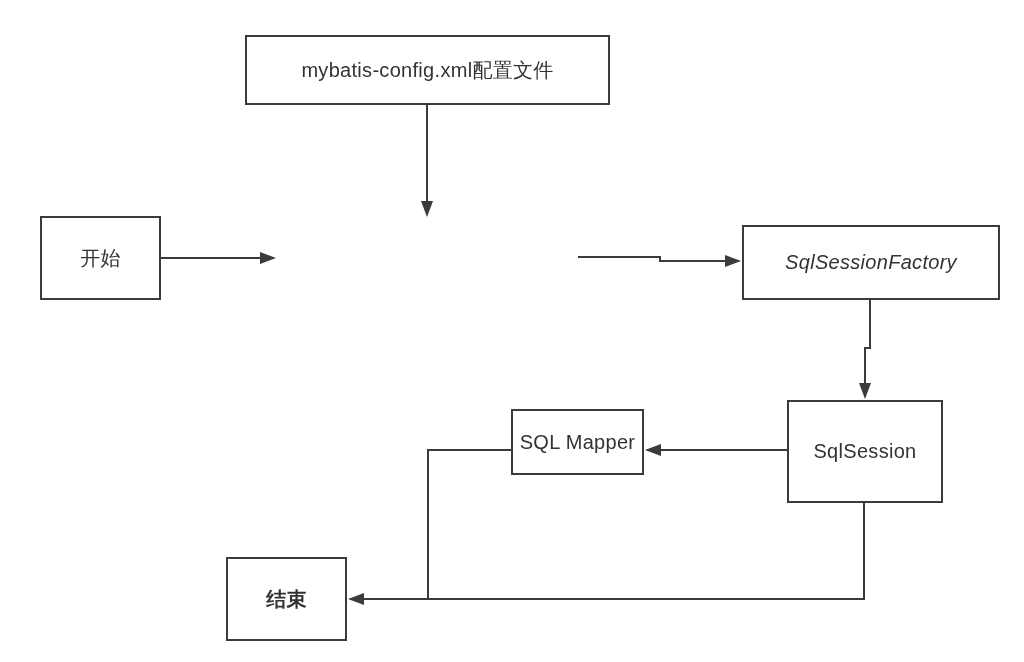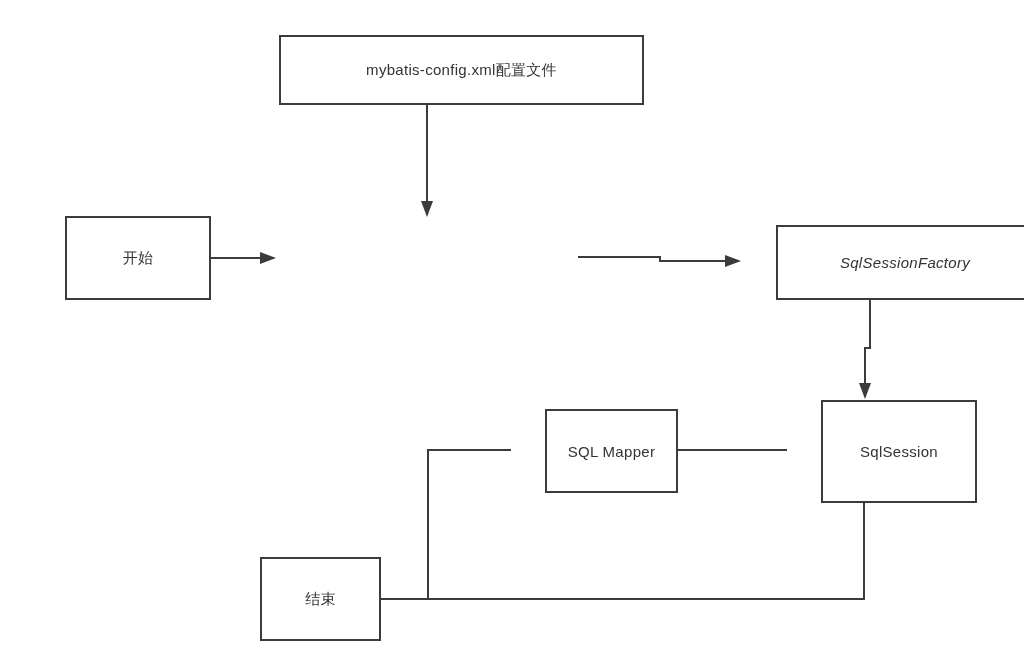--- a/index.html
+++ b/index.html
@@ -20,34 +20,33 @@
   }
   .node {
     position: absolute;
     background: #ffffff;
     border: 2px solid #3b3b3b;
     display: flex;
     align-items: center;
     justify-content: center;
     text-align: center;
     color: #333333;
-    font-size: 15px;
+    font-size: 20px;
     font-weight: 300;
     letter-spacing: 0.3px;
-    margin-left: 34px;
   }
   .node span { white-space: nowrap; }
   
   #node-config  { left: 245px; top: 35px;  width: 365px; height: 70px; }
-  #node-start   { left: 31px;  top: 216px; width: 146px; height: 84px; }
+  #node-start   { left: 40px;  top: 216px; width: 121px; height: 84px; }
   #node-builder { left: 277px; top: 218px; width: 301px; height: 83px; }
   #node-factory { left: 742px; top: 225px; width: 258px; height: 75px; font-style: italic; }
   #node-session { left: 787px; top: 400px; width: 156px; height: 103px; }
-  #node-mapper  { left: 511px; top: 409px; width: 133px; height: 84px; }
-  #node-end     { left: 226px; top: 557px; width: 121px; height: 84px; }
+  #node-mapper  { left: 511px; top: 409px; width: 133px; height: 66px; }
+  #node-end     { left: 226px; top: 557px; width: 121px; height: 84px; font-weight: bold; }
   .edge {
     fill: none;
     stroke: #3b3b3b;
     stroke-width: 2;
   }
 </style>
 </head>
 <body>
 
 <div class="canvas">

